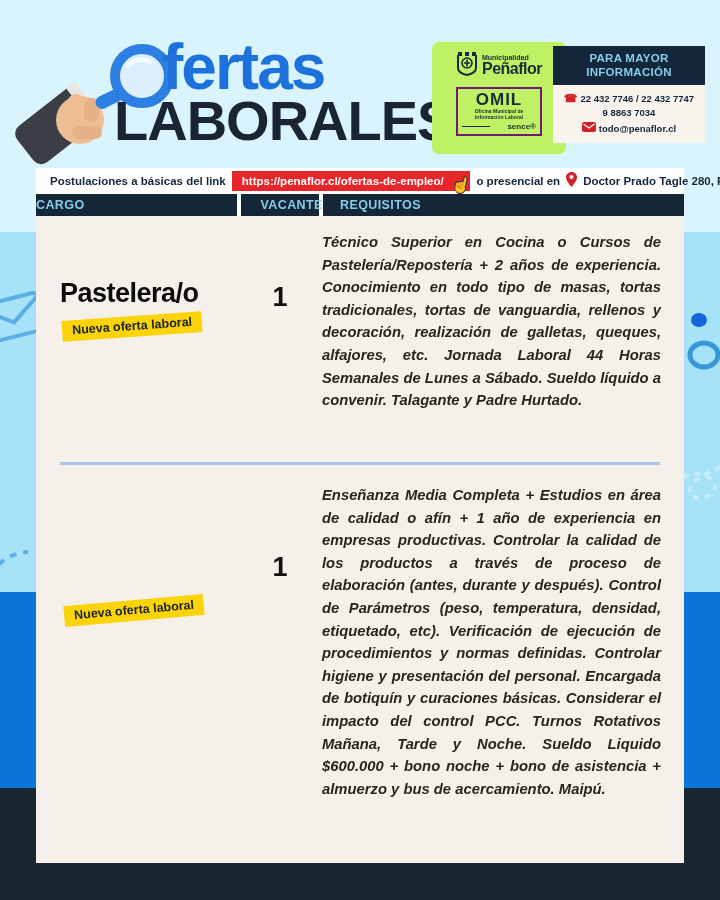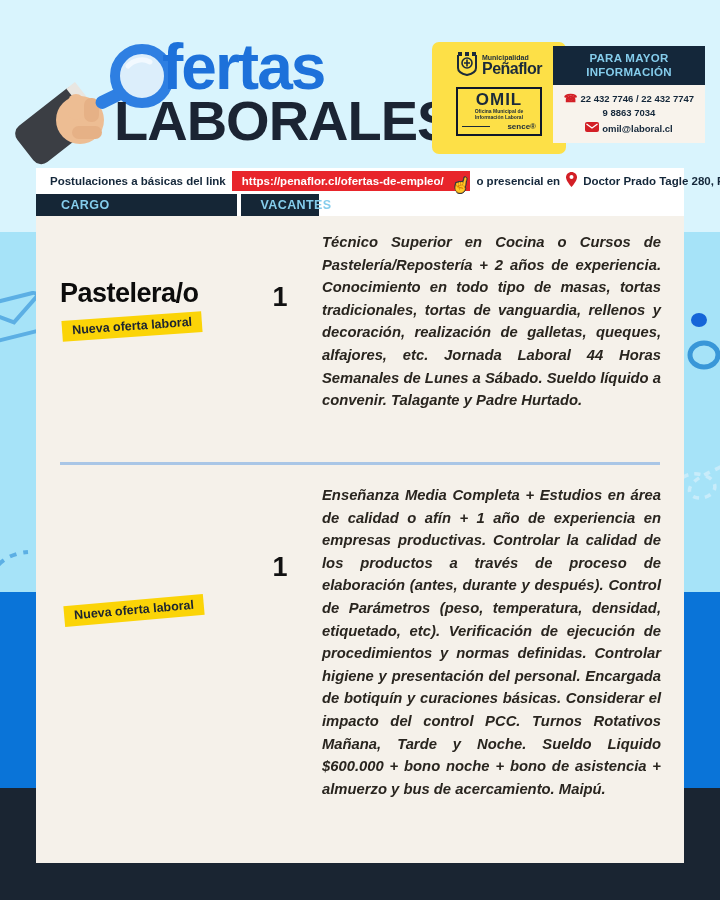--- a/index.html
+++ b/index.html
@@ -16,27 +16,27 @@
 
   
   .decor{position:absolute;pointer-events:none;}
 
   
   .logo-art{position:absolute;left:10px;top:28px;}
   .logo-fertas{position:absolute;left:162px;top:30px;font-size:64px;font-weight:800;color:#1d71da;letter-spacing:-2px;}
   .logo-laborales{position:absolute;left:114px;top:88px;font-size:56px;font-weight:800;color:#1b2433;letter-spacing:-1px;}
 
   
-  .logos-box{position:absolute;left:432px;top:42px;width:134px;height:112px;background:#fde047;border-radius:7px;
+  .logos-box{position:absolute;left:432px;top:42px;width:134px;height:112px;background:#bef264;border-radius:7px;
     display:flex;flex-direction:column;align-items:center;padding-top:8px;box-sizing:border-box;}
   .muni-row{display:flex;align-items:center;gap:4px;}
   .muni-text{display:flex;flex-direction:column;line-height:1;}
   .muni-small{font-size:7px;font-weight:800;color:#1b2a3a;}
   .muni-big{font-size:16px;font-weight:800;color:#1b2a3a;letter-spacing:-0.5px;}
-  .omil-box{margin-top:7px;width:86px;border:2px solid #0f172a;padding:2px 4px 3px 4px;box-sizing:border-box;text-align:center;}
+  .omil-box{margin-top:7px;width:86px;border:2px solid #701a75;padding:2px 4px 3px 4px;box-sizing:border-box;text-align:center;}
   .omil-title{font-size:17px;font-weight:800;color:#1b2a3a;letter-spacing:1px;line-height:1;}
   .omil-sub{font-size:5px;font-weight:700;color:#1b2a3a;line-height:1.2;}
   .omil-sence{display:flex;align-items:center;justify-content:flex-end;gap:17px;margin-top:2px;}
   .omil-sence .line{flex:1;height:1px;background:#1b2a3a;}
   .omil-sence .txt{font-size:8px;font-weight:800;color:#1b2a3a;}
 
   
   .info-box{position:absolute;left:553px;top:46px;width:152px;}
   .info-head{background:#14273a;color:#85cdec;font-size:11.5px;font-weight:800;text-align:center;
     padding:5px 4px;line-height:1.25;letter-spacing:0.3px;}
@@ -50,21 +50,21 @@
     display:flex;align-items:center;gap:6px;padding-left:14px;box-sizing:border-box;}
   .link-text{font-size:11.5px;font-weight:800;color:#14273a;white-space:nowrap;}
   .link-url{background:#e8252b;color:#ffffff;font-size:11.5px;font-weight:800;padding:4px 26px 4px 10px;white-space:nowrap;}
   .cursor-glyph{margin-left:-24px;margin-top:8px;font-size:15px;color:#ffffff;
     text-shadow:-1px 0 #3a3a3a,0 1px #3a3a3a,1px 0 #3a3a3a,0 -1px #3a3a3a;transform:rotate(12deg);z-index:2;}
 
   
   .thead-back{position:absolute;left:36px;top:193px;width:648px;height:23px;background:#ffffff;}
   .th{position:absolute;top:194px;height:22px;background:#152636;color:#85cdec;font-size:12.5px;font-weight:800;
     display:flex;align-items:center;letter-spacing:0.4px;box-sizing:border-box;}
-  .th-cargo{left:36px;width:201px;padding-left:25px;}
+  .th-cargo{left:36px;width:201px;}
   .th-vacantes{left:241px;width:78px;justify-content:center;padding-left:32px;}
   .th-requisitos{left:323px;width:361px;padding-left:17px;}
 
   
   .card{position:absolute;left:36px;top:216px;width:648px;height:647px;background:#f5f1ea;}
 
   .row-title{position:absolute;font-weight:800;color:#0c0c0c;line-height:1.15;letter-spacing:-0.5px;}
   .t1{left:24px;top:62px;font-size:27px;}
   .t2{left:30px;top:296px;font-size:25px;width:190px;}
   .badge{position:absolute;background:#fbd407;color:#1c2431;font-size:12.5px;font-weight:800;
@@ -172,21 +172,21 @@
       <div class="info-line">
         <span>9 8863 7034</span>
       </div>
       <div class="info-line" style="margin-top:3px;">
         <span class="email-icon">
           <svg width="14" height="10" viewBox="0 0 14 10">
               <rect width="14" height="10" rx="2" fill="#d31f26"></rect>
               <path d="M1.5 2 L7 6 L12.5 2" stroke="#ffffff" stroke-width="1.3" fill="none"></path>
             </svg>
         </span>
-        <span>omil@laboral.cl</span>
+        <span>todo@penaflor.cl</span>
       </div>
     </div>
   </div>
 
   <div class="link-bar">
     <span class="link-text">Postulaciones a básicas del link</span>
     <span class="link-url">https://penaflor.cl/ofertas-de-empleo/</span>
     <span class="cursor-glyph">☝</span>
     <span class="link-text">o presencial en</span>
     <span style="margin-top:1px;">
@@ -194,20 +194,21 @@
           <path d="M5.5 0 C8.5 0 11 2.3 11 5.2 C11 9 5.5 15 5.5 15 C5.5 15 0 9 0 5.2 C0 2.3 2.5 0 5.5 0 Z" fill="#d31f26"></path>
           <circle cx="5.5" cy="5" r="2" fill="#ffffff"></circle>
         </svg>
     </span>
     <span class="link-text">Doctor Prado Tagle 280, Peñaflor</span>
   </div>
 
   <div class="thead-back"></div>
   <div class="th th-cargo">CARGO</div>
   <div class="th th-vacantes">VACANTES</div>
+  <div class="th th-requisitos">REQUISITOS</div>
 
   <div class="card">
 
     <div class="row-title t1">Pastelera/o</div>
     <div class="badge b1">Nueva oferta laboral</div>
     <div class="vac v1">1</div>
     <div class="req r1">Técnico Superior en Cocina o Cursos de Pastelería/Repostería + 2 años de experiencia. Conocimiento en todo tipo de masas, tortas tradicionales, tortas de vanguardia, rellenos y decoración, realización de galletas, queques, alfajores, etc. Jornada Laboral 44 Horas Semanales de Lunes a Sábado. Sueldo líquido a convenir. Talagante y Padre Hurtado.</div>
 
     <div class="divider"></div>
 

